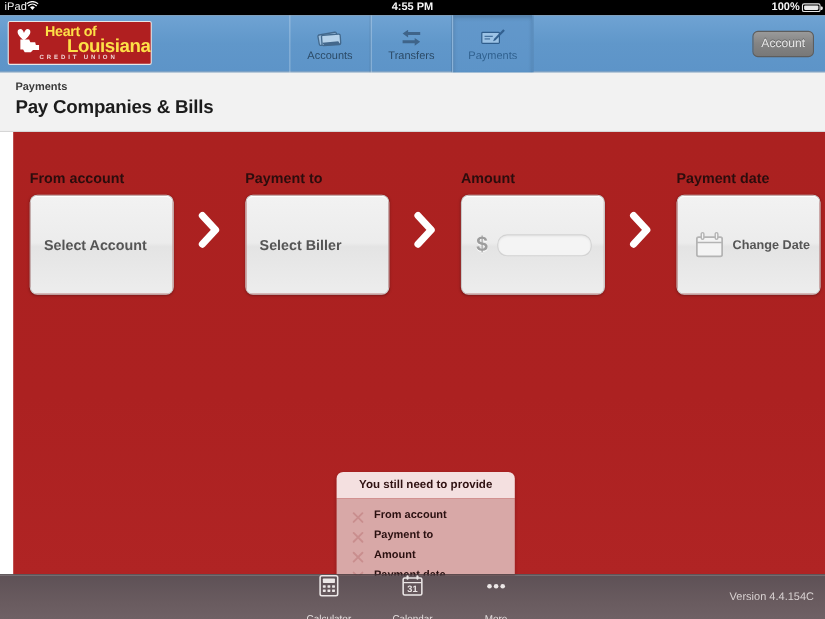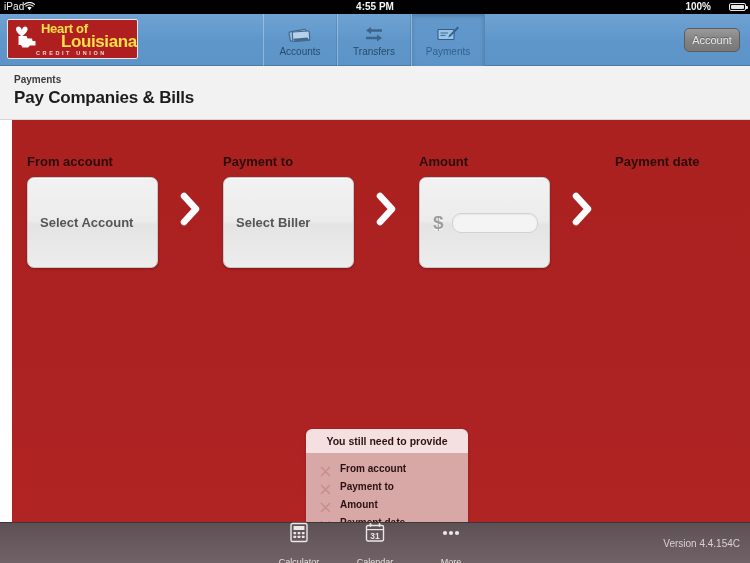--- a/index.html
+++ b/index.html
@@ -48,21 +48,21 @@
     text-align: center;
     font-size: 10px;
     font-weight: bold;
     color: #f6f6f6;
   }
   .sb-right {
     position: absolute;
     right: 4px; top: 0;
     display: flex;
     align-items: center;
-    gap: 18px;
+    gap: 2px;
     height: 14px;
   }
   .sb-batt-pct { font-size: 10px; font-weight: bold; color: #f6f6f6; }
   .batt {
     width: 17px; height: 8px;
     border: 1px solid #e8e8e8;
     border-radius: 2px;
     position: relative;
     box-sizing: border-box;
   }
@@ -536,20 +536,31 @@
       </div>
 
       <div class="chev" style="left:559px;">
         <svg viewBox="0 0 22 34" width="22" height="34">
           <path d="M5 4 L17 17 L5 30" stroke="#ffffff" stroke-width="6.5" fill="none" stroke-linecap="round" stroke-linejoin="round"></path>
         </svg>
       </div>
 
       <div class="step" style="left:603px;">
         <span class="step-label">Payment date</span>
+        <div class="card">
+          <span class="cal-ico">
+            <svg viewBox="0 0 30 28" width="30" height="28">
+              <rect x="3.5" y="6.5" width="23" height="17.5" rx="1.6" fill="#f4f4f4" stroke="#b4b4b4" stroke-width="1.6"></rect>
+              <line x1="3.5" y1="11.5" x2="26.5" y2="11.5" stroke="#b4b4b4" stroke-width="1.4"></line>
+              <rect x="7.5" y="2.5" width="2.4" height="6" rx="1.2" fill="#f4f4f4" stroke="#b4b4b4" stroke-width="1.3"></rect>
+              <rect x="20.2" y="2.5" width="2.4" height="6" rx="1.2" fill="#f4f4f4" stroke="#b4b4b4" stroke-width="1.3"></rect>
+            </svg>
+          </span>
+          <span class="card-date-text">Change Date</span>
+        </div>
       </div>
 
     </div>
 
     <div class="callout">
       <div class="callout-head">You still need to provide</div>
       <div class="callout-body">
 
         <div class="need-row">
           <span class="x-ico">

